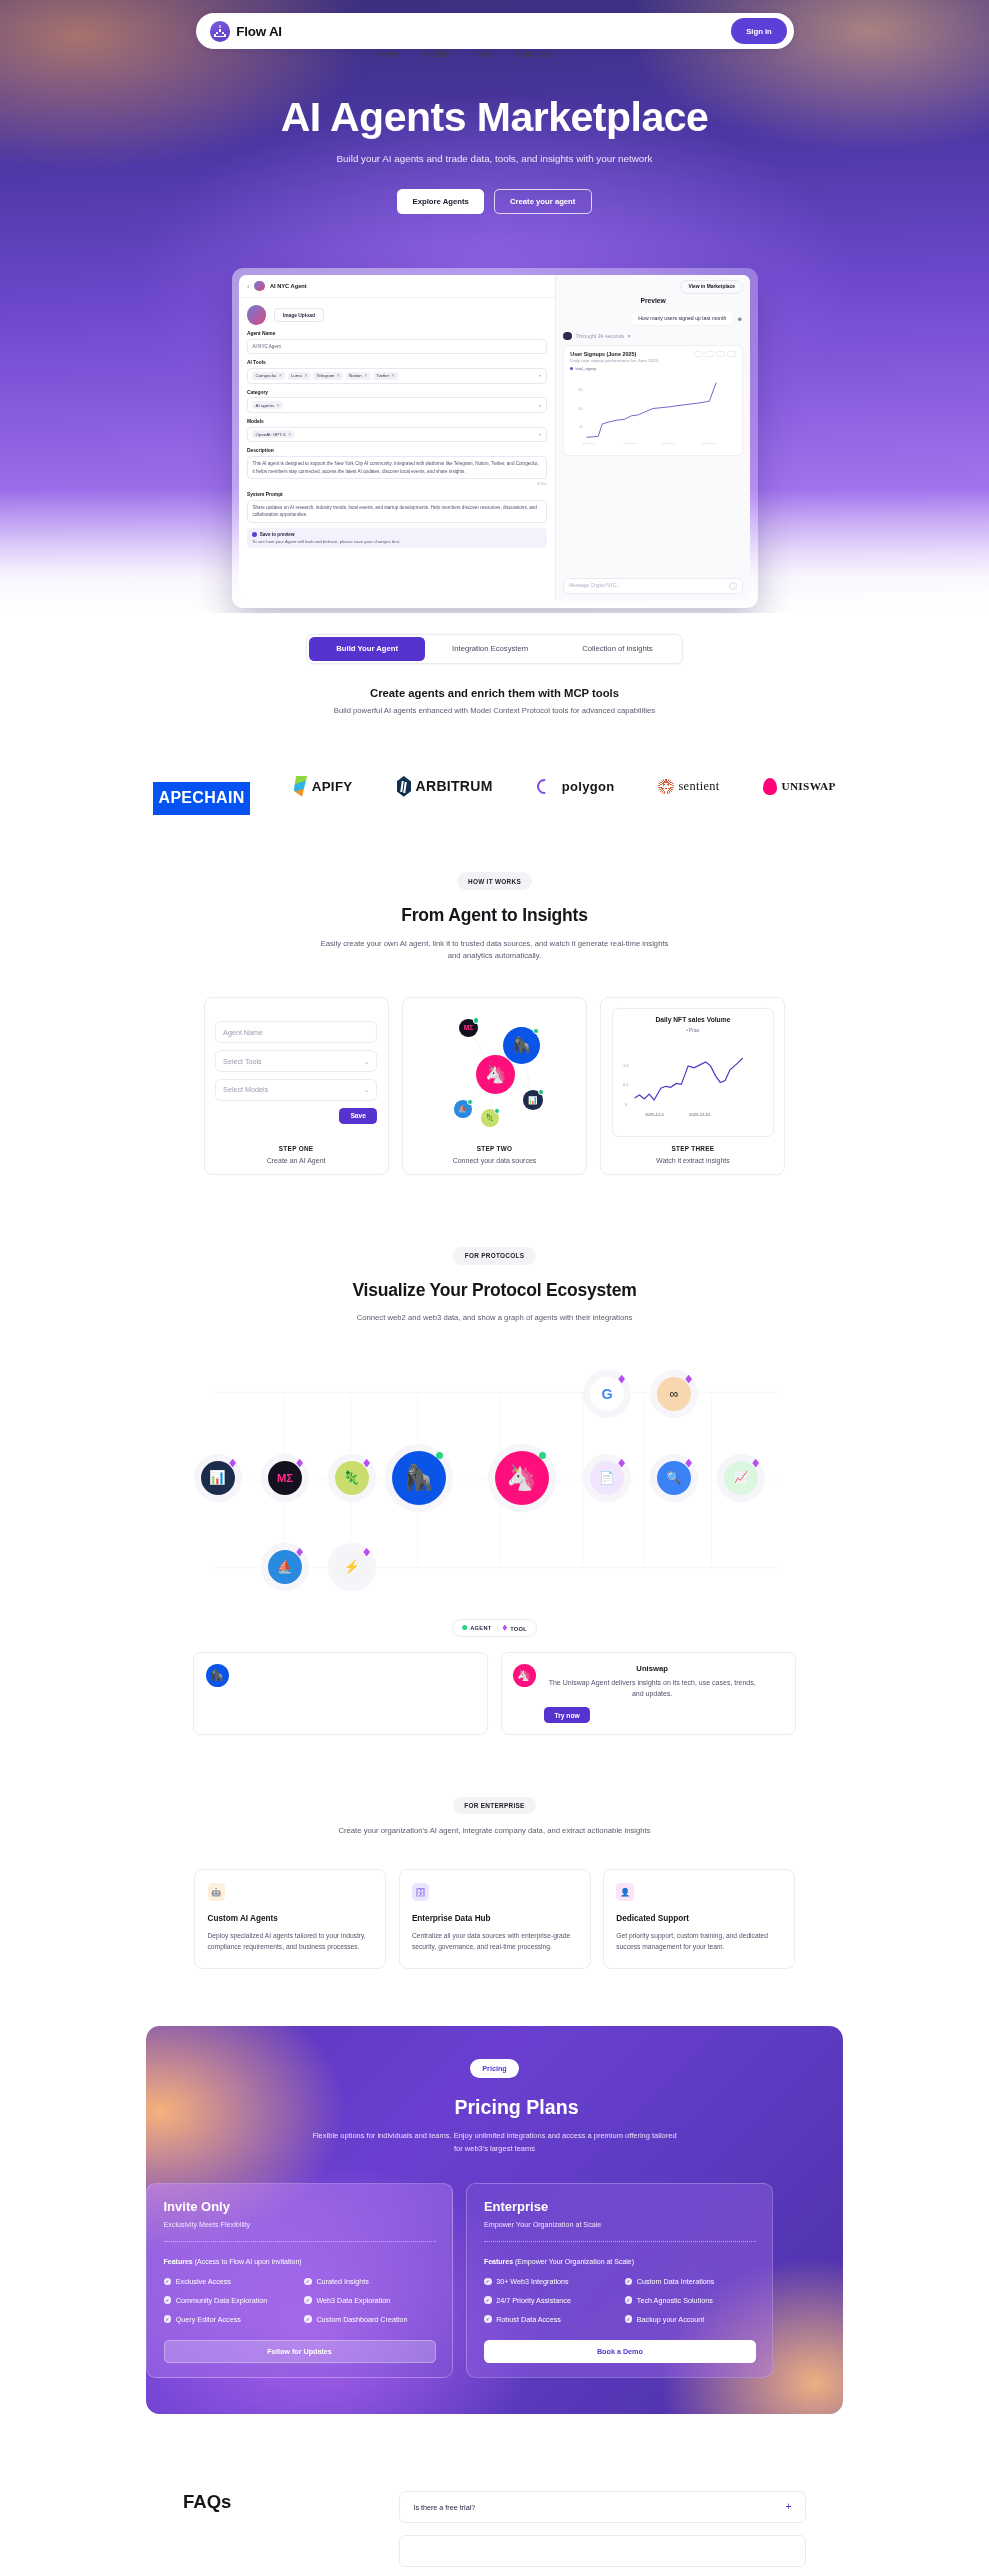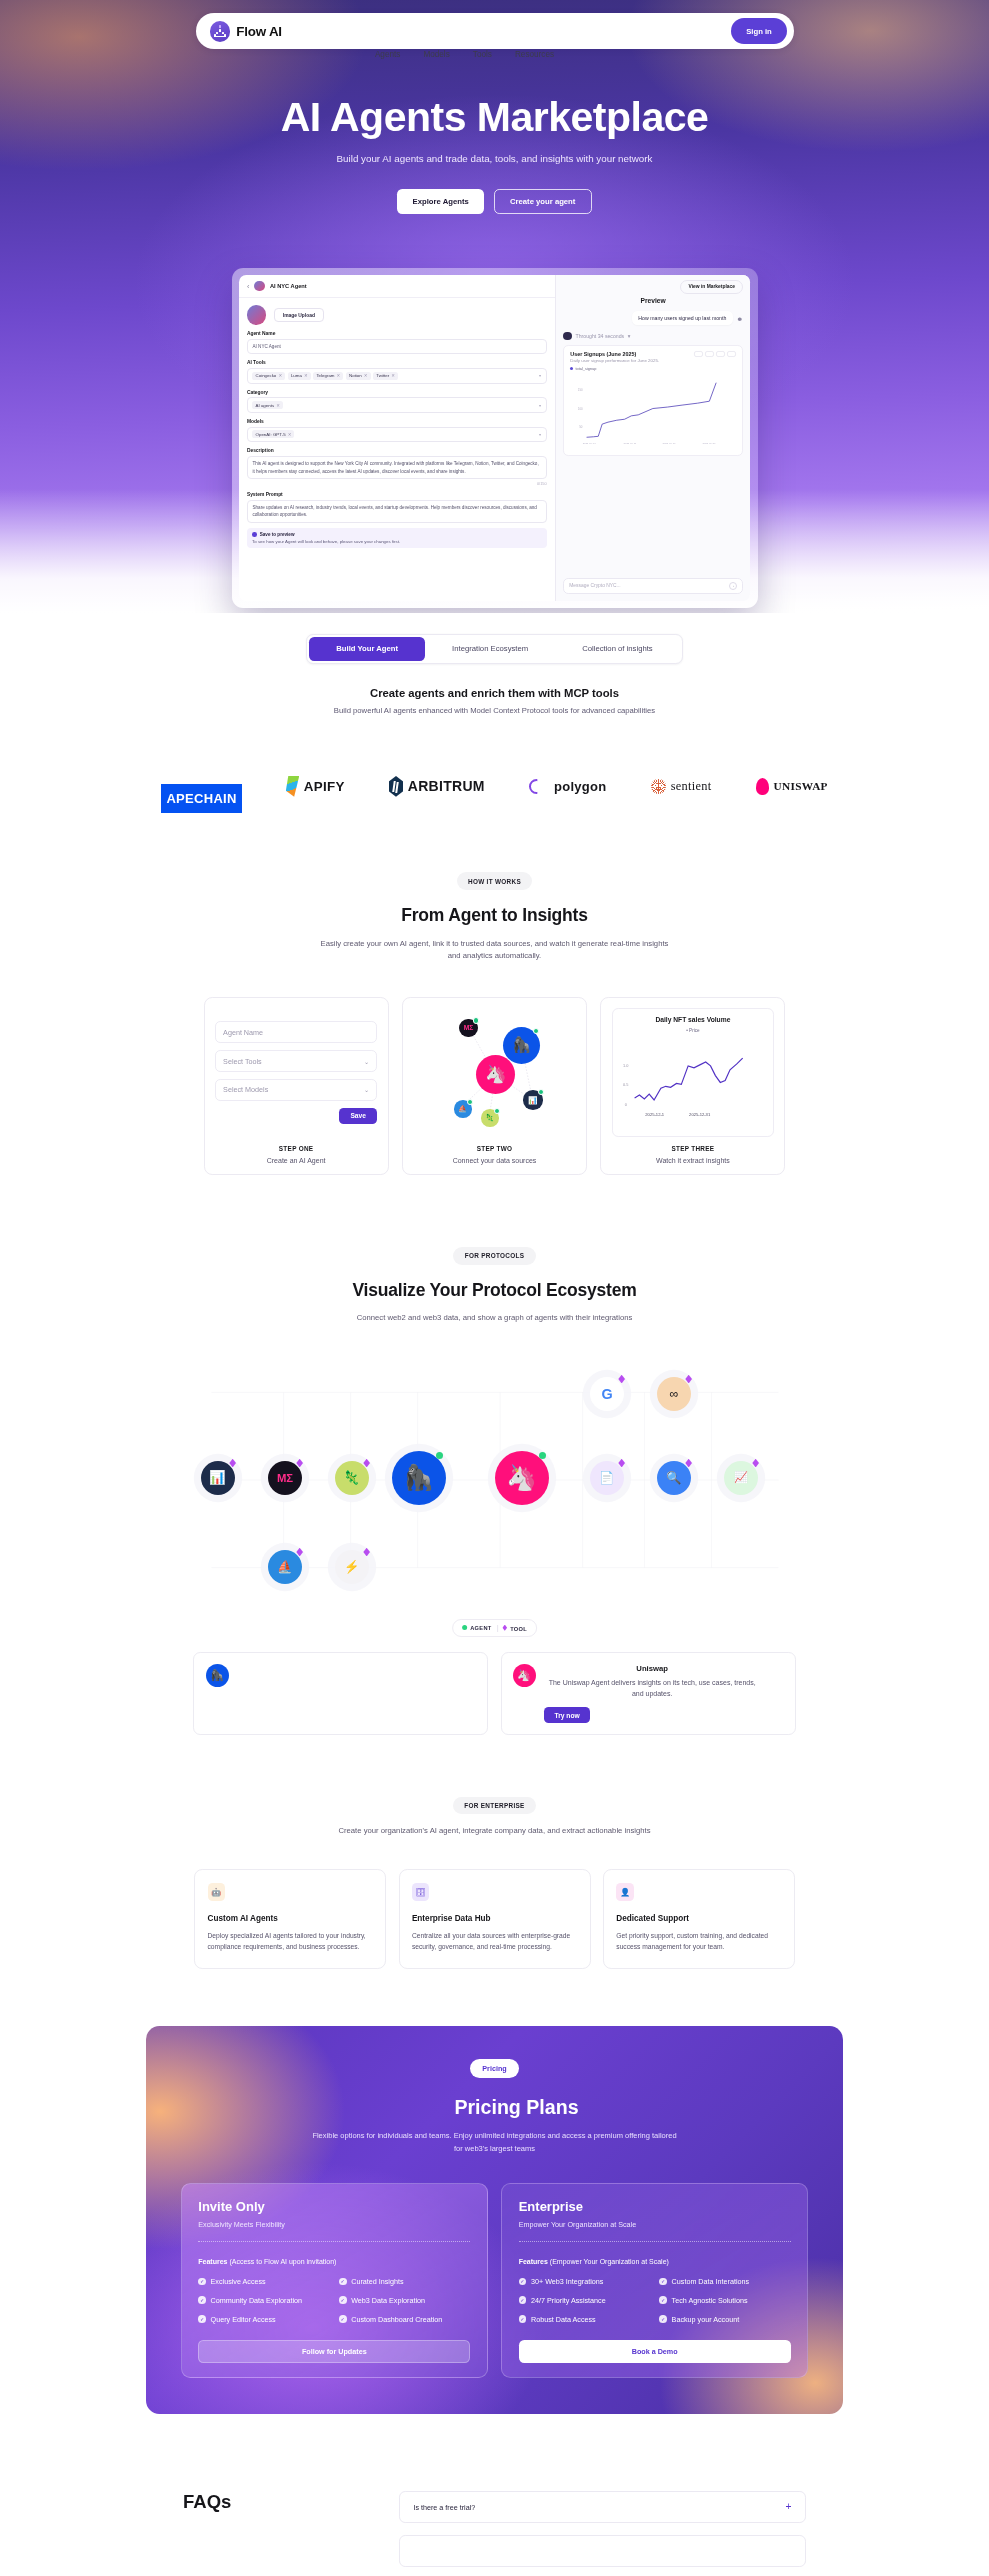--- a/index.html
+++ b/index.html
@@ -123,21 +123,21 @@
   .tab { font-size:7.7px; font-weight:700; color:#4d4964; padding:7.2px 27px; border-radius:5.2px; cursor:pointer; white-space:nowrap; }
   .tab.on { background:#5633cf; color:#fff; }
   .tab:not(.on){ font-weight:400; }
   .tabs-h { font-size:11.3px; font-weight:700; margin-top:23px; }
   .tabs-p { font-size:7.7px; color:#5d5872; margin-top:7.2px; }
 
   
   .logos { display:flex; align-items:center; justify-content:center; gap:44px; padding:57px 0 41px; }
   .logo-item { display:flex; align-items:center; gap:4.6px; height:28px; }
   .lg-txt { font-weight:700; letter-spacing:0.3px; }
-  .apechain { background:#0452f2; color:#fff; padding:7.2px 5.2px; font-size:13px; font-weight:800; letter-spacing:0.3px;margin-top:24px; }
+  .apechain { background:#0452f2; color:#fff; padding:7.2px 5.2px; font-size:16px; font-weight:800; letter-spacing:0.3px;margin-top:24px; }
   .apify-ic { width:13.4px;height:20.6px; background:linear-gradient(160deg,#8ed53f 0%, #8ed53f 34%, #2bb4e8 34%, #2bb4e8 62%, #f59022 62%); clip-path: polygon(18% 0, 100% 0, 62% 100%, 0 72%); }
   .arb-ic { width:14.4px;height:20.6px;background:#12304e;clip-path:polygon(50% 0,100% 26%,100% 74%,50% 100%,0 74%,0 26%); position:relative; }
   .arb-ic:after{content:"";position:absolute;left:4.6px;top:4.6px;width:1.5px;height:11.3px;background:#fff;box-shadow:3.1px 1px 0 #fff;transform:skewX(-8deg);}
   .poly-ic { width:15.5px;height:15.5px;border:2.6px solid #8247e5;border-radius:50%; clip-path: polygon(0 0, 55% 0, 55% 100%, 0 100%); position:relative;}
   .poly-ic:after{content:"";position:absolute;left:2.1px;top:-2.6px;width:15.5px;height:15.5px;border:2.6px solid #8247e5;border-radius:50%;clip-path:polygon(45% 0,100% 0,100% 100%,45% 100%);}
   .sent-ic { width:15.5px;height:15.5px;border-radius:50%;background:repeating-conic-gradient(#d9603a 0 8deg,#fff 8deg 16deg); }
   .uni-ic { width:13.4px;height:16.5px;background:#ff007a;border-radius:50% 50% 45% 45%/60% 60% 40% 40%; }
 
   
   .sec { text-align:center; }
@@ -197,21 +197,21 @@
     background:
       radial-gradient(319px 237px at 2% 22%, rgba(255,184,120,.95), rgba(255,184,120,0) 58%),
       radial-gradient(268px 216px at 96% 92%, rgba(255,190,125,.9), rgba(255,190,125,0) 58%),
       radial-gradient(371px 268px at 24% 78%, rgba(186,108,245,.85), rgba(186,108,245,0) 62%),
       linear-gradient(135deg,#5a36bd 0%, #6a3fd0 35%, #5c3abf 65%, #4a2fa4 100%);
     text-align:center; color:#fff;
   }
   .price-eyebrow { display:inline-block; background:#fff; color:#5633cf; font-size:7.2px; font-weight:700; border-radius:11.3px; padding:4.6px 12.4px; }
   .price-h { font-size:19.6px; font-weight:700; margin-top:18px;padding-left:44px; }
   .price-p { font-size:7.5px; color:#e9dfff; max-width:371px; margin:10.3px auto 0; line-height:1.8; }
-  .plans { display:flex; gap:13.4px; justify-content:center; margin-top:27px; }
+  .plans { display:flex; gap:13.4px; justify-content:flex-start; margin-top:27px; }
   .plan { width:307px; border-radius:9.3px; padding:15.5px 16.5px 14.4px; text-align:left; backdrop-filter: blur(1px); }
   .plan.invite { background: linear-gradient(150deg, rgba(198,138,250,.55), rgba(128,86,214,.45)); border:0.5px solid rgba(255,255,255,.24); }
   .plan.ent { background: linear-gradient(150deg, rgba(120,82,210,.5), rgba(170,110,240,.42)); border:0.5px solid rgba(255,255,255,.22); }
   .plan-t { font-size:13px; font-weight:700; }
   .plan-s { font-size:7.2px; color:#f0e6ff; margin-top:5.2px; }
   .plan-div { border-top:0.8px dotted rgba(255,255,255,.5); margin:12.4px 0 15.5px; }
   .feat-h { font-size:7px; }
   .feat-h b { font-weight:700; }
   .feat-grid { display:grid; grid-template-columns:1fr 1fr; gap:9.8px 9.3px; margin-top:12.4px; }
   .feat { display:flex; gap:4.6px; align-items:center; font-size:7.2px; }

